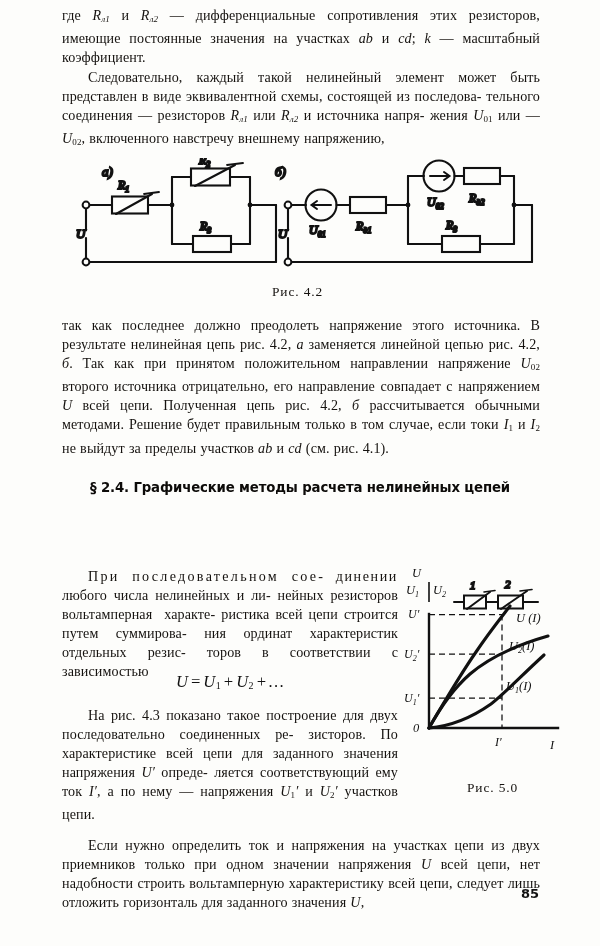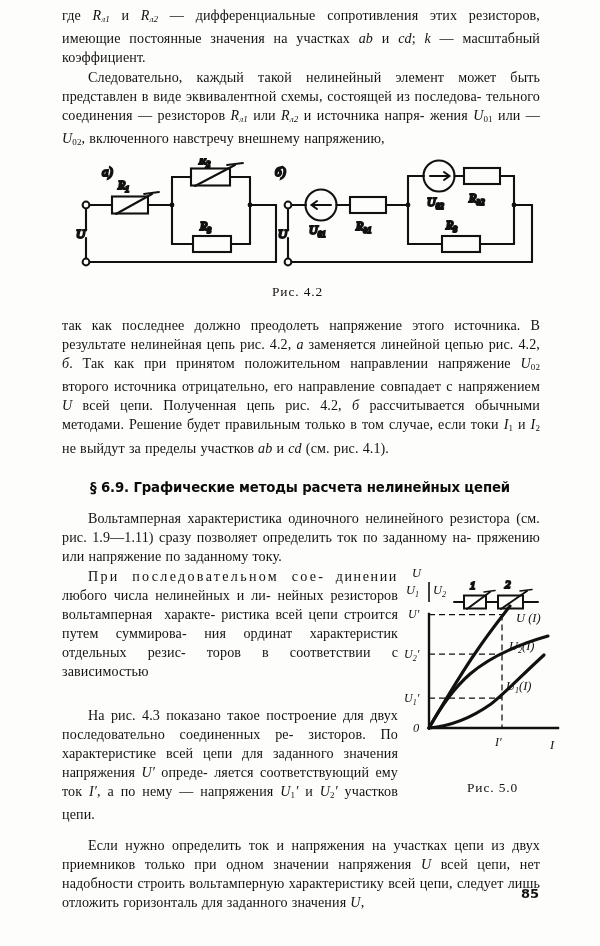--- a/index.html
+++ b/index.html
@@ -196,37 +196,35 @@
     <p>так как последнее должно преодолеть напряжение этого источника.
     В результате нелинейная цепь рис. 4.2, <i>а</i> заменяется линейной&nbsp;цепью
     рис. 4.2, <i>б</i>. Так как при принятом положительном направлении
     напряжение <span class="mi">U</span><sub>02</sub> второго источника отрицательно, его направление
     совпадает с напряжением <span class="mi">U</span> всей цепи. Полученная цепь рис. 4.2, <i>б</i>
     рассчитывается обычными методами. Решение будет правильным
     только в том случае, если токи <span class="mi">I</span><sub>1</sub> и <span class="mi">I</span><sub>2</sub> не выйдут за пределы участков
     <i>ab</i> и <i>cd</i> (см. рис. 4.1).</p>
   </div>
 
-  <div class="heading" style="top:480px;">§ 6.9. Графические методы расчета нелинейных цепей</div>
-
-  <div class="para indent" style="left:62px;top:509px;width:478px;">
-    <p>Вольтамперная характеристика одиночного нелинейного&nbsp;резистора
-    (см. рис. 1.9—1.11) сразу позволяет определить ток по заданному на-
-    пряжению или напряжение по заданному току.</p>
-  </div>
+  <div class="heading" style="top:480px;">§ 2.4. Графические методы расчета нелинейных цепей</div>
+
 
   <div class="para indent" style="left:62px;top:567px;width:336px;">
     <p><span style="letter-spacing:2.3px;margin-top:44px;">При последовательном сое-</span>
     <span style="letter-spacing:1.6px;">динении</span> любого числа нелинейных и ли-
     нейных резисторов вольтамперная&nbsp; характе-
     ристика всей цепи строится путем суммирова-
     ния ординат характеристик отдельных резис-
     торов в соответствии с зависимостью</p>
   </div>
 
+  <div class="formula" style="left:62px;top:672px;width:336px;">
+    <span class="mi">U</span> = <span class="mi">U</span><sub>1</sub> + <span class="mi">U</span><sub>2</sub> + …
+  </div>
 
   <div class="para indent" style="left:62px;top:706px;width:336px;">
     <p>На рис. 4.3 показано такое построение
     для двух последовательно соединенных ре-
     зисторов. По характеристике всей цепи для
     заданного значения напряжения <span class="mi">U</span><span class="pr">′</span> опреде-
     ляется соответствующий ему ток <span class="mi">I</span><span class="pr">′</span>, а по
     нему — напряжения <span class="mi">U</span><sub>1</sub><span class="pr">′</span> и <span class="mi">U</span><sub>2</sub><span class="pr">′</span> участков цепи.</p>
   </div>
 

